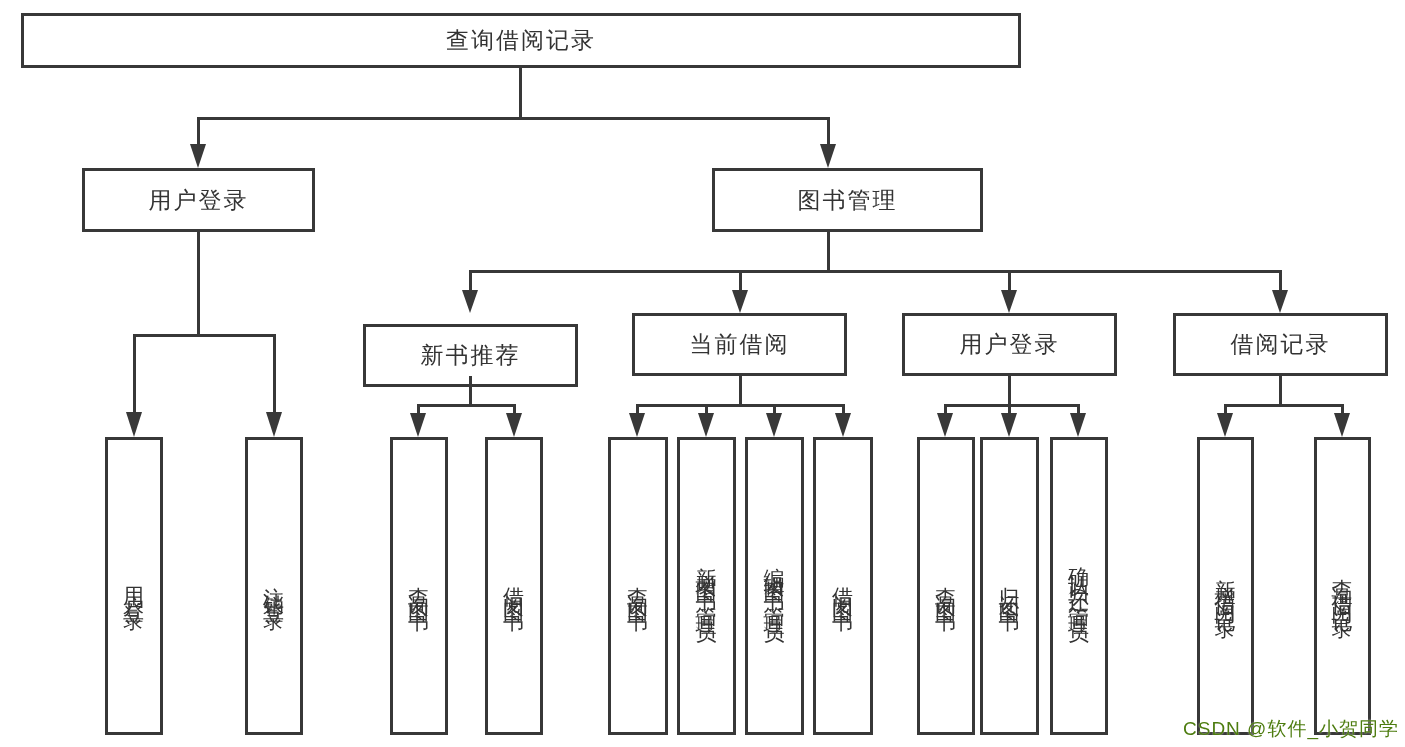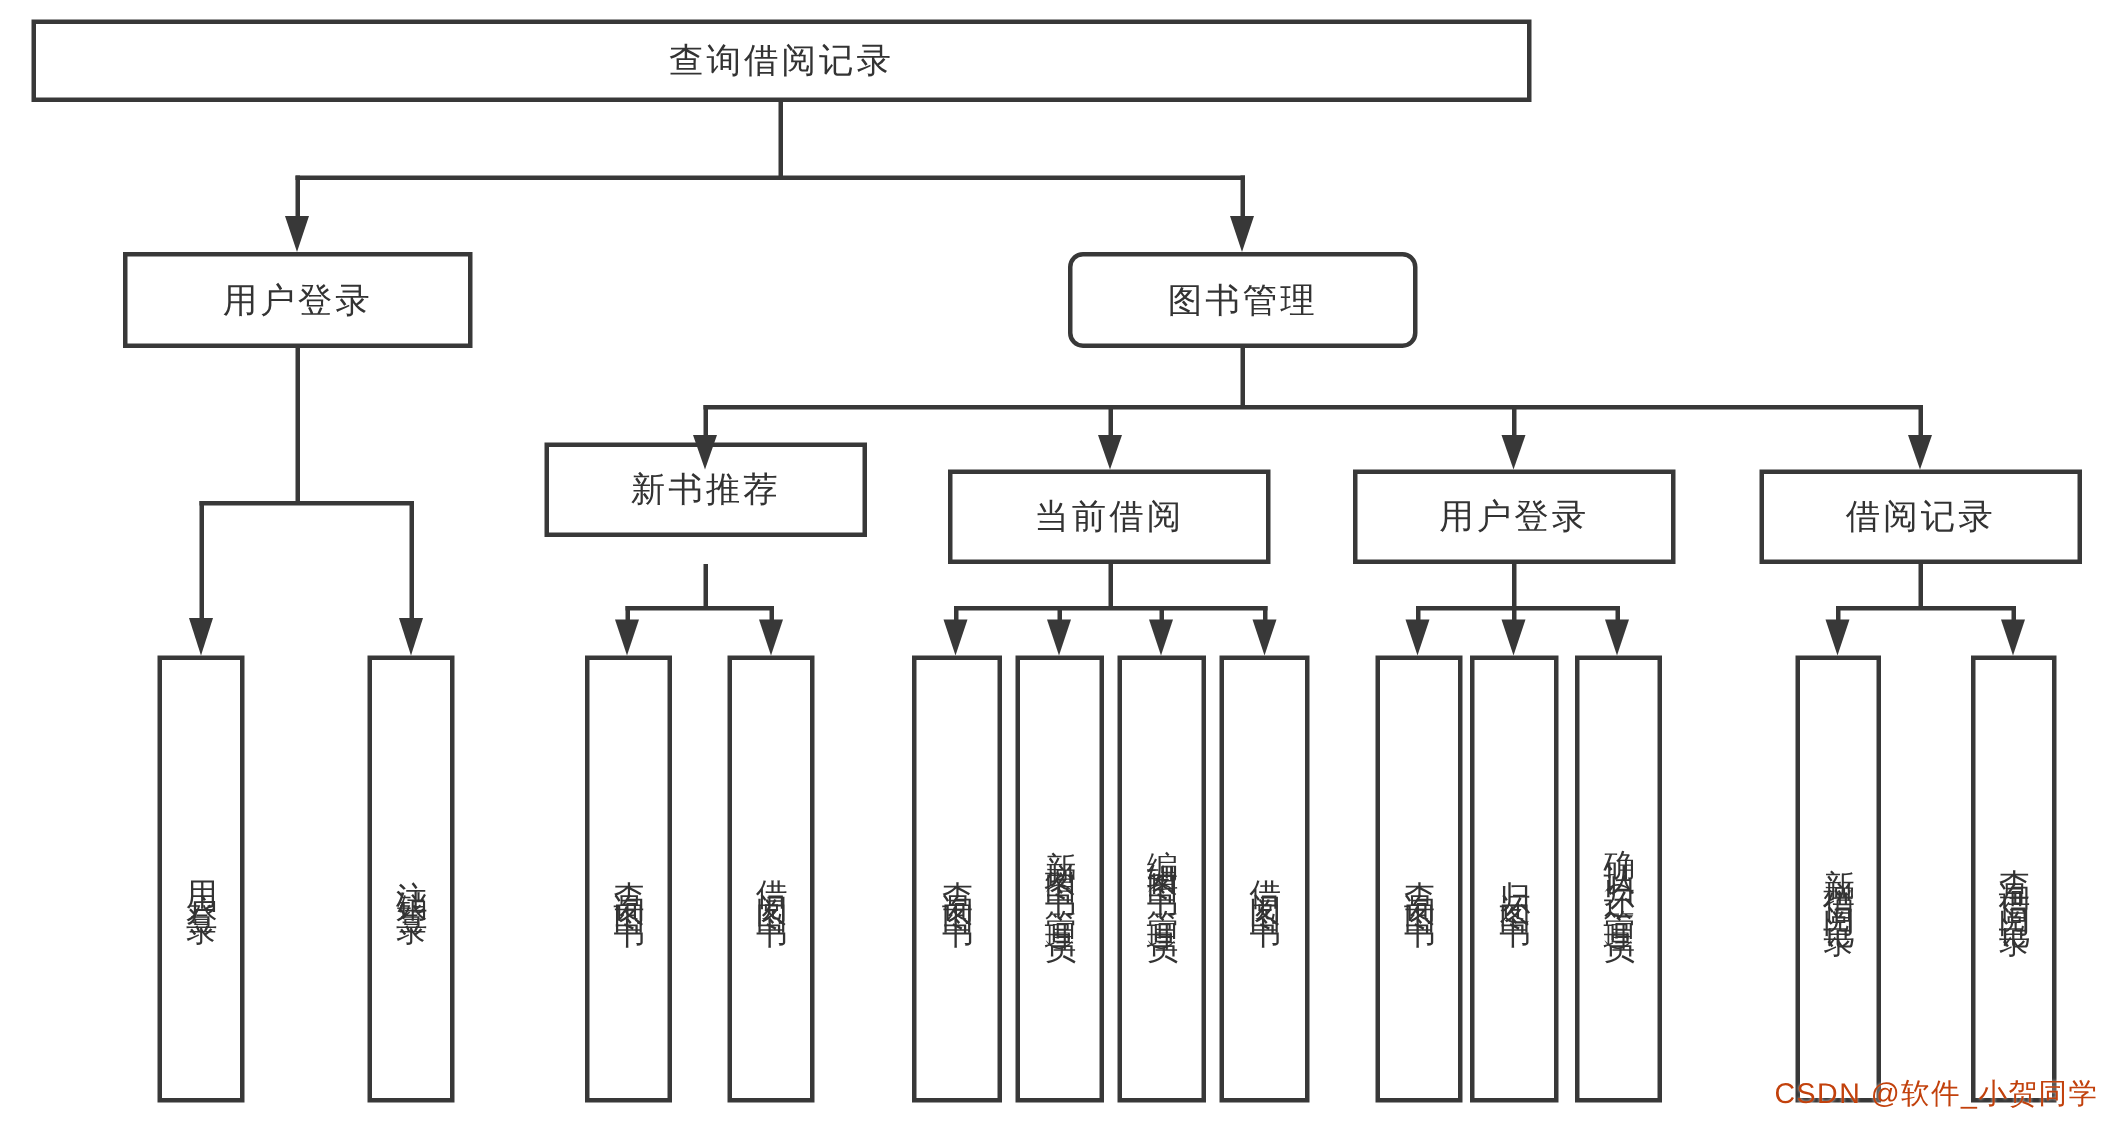--- a/index.html
+++ b/index.html
@@ -36,37 +36,37 @@
   .head{
     position:absolute;width:0;height:0;
     border-left:8px solid transparent;
     border-right:8px solid transparent;
   }
   .watermark{
     position:absolute;
     left:1183px;top:716px;
     font-size:19px;
     letter-spacing:1px;
-    color:#c2410c;
+    color:#4d7c0f;
     text-shadow:0 0 2px rgba(255,255,255,0.8);
     z-index:6;
     white-space:nowrap;
   }
 </style>
 </head>
 <body>
 
 <div class="canvas">
 
   <div class="node h" style="left:21px;top:13px;width:1000px;height:55px;">查询借阅记录</div>
 
   <div class="node h" style="left:82px;top:168px;width:233px;height:64px;">用户登录</div>
-  <div class="node h" style="left:712px;top:168px;width:233px;height:64px;border-radius:10px;">图书管理</div>
+  <div class="node h" style="left:712px;top:168px;width:271px;height:64px;">图书管理</div>
 
-  <div class="node h" style="left:363px;top:295px;width:215px;height:63px;">新书推荐</div>
+  <div class="node h" style="left:363px;top:324px;width:215px;height:63px;">新书推荐</div>
   <div class="node h" style="left:632px;top:313px;width:215px;height:63px;">当前借阅</div>
   <div class="node h" style="left:902px;top:313px;width:215px;height:63px;">用户登录</div>
   <div class="node h" style="left:1173px;top:313px;width:215px;height:63px;">借阅记录</div>
 
   <div class="node v" style="left:105px;top:437px;width:58px;height:298px;">用户登录</div>
   <div class="node v" style="left:245px;top:437px;width:58px;height:298px;">注销登录</div>
 
   <div class="node v" style="left:390px;top:437px;width:58px;height:298px;">查询图书</div>
   <div class="node v" style="left:485px;top:437px;width:58px;height:298px;">借阅图书</div>
 

